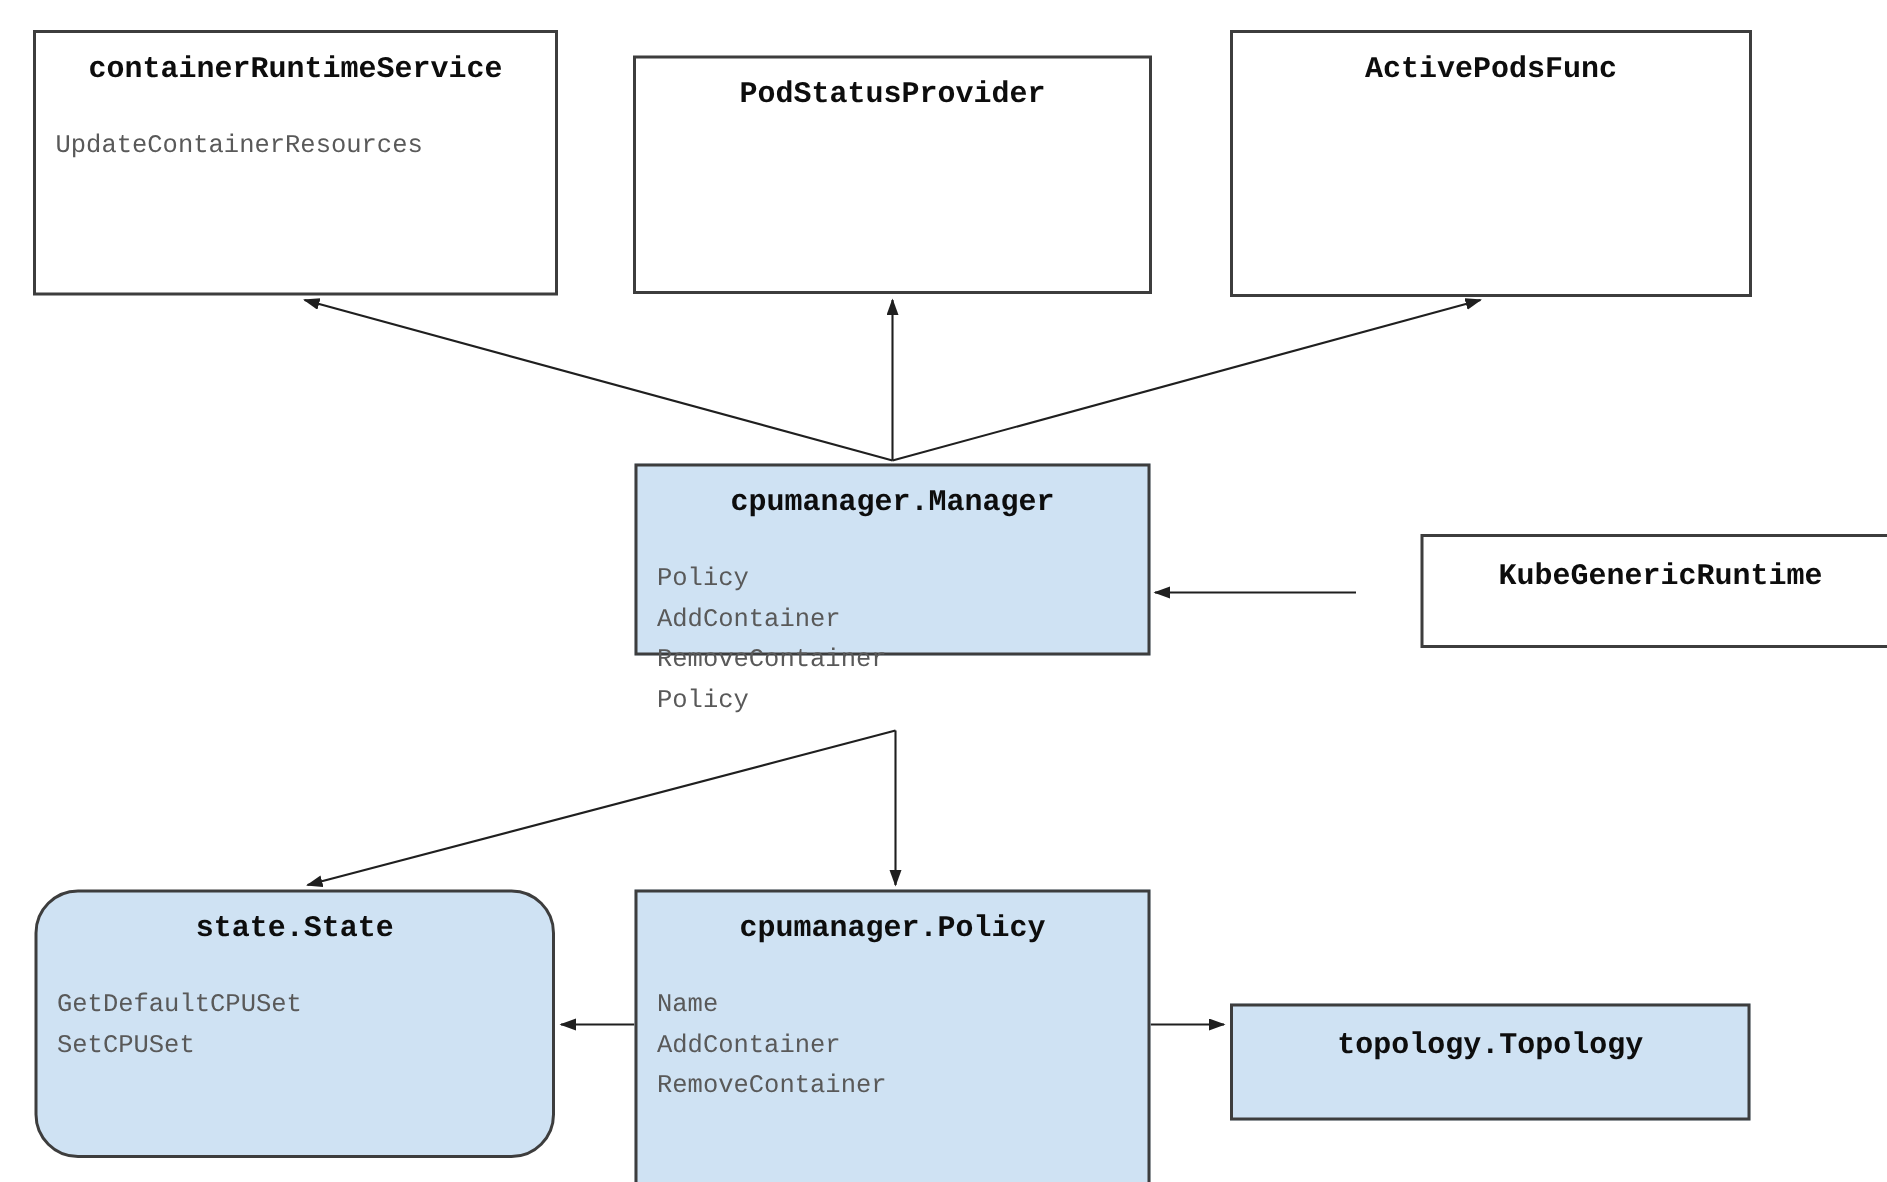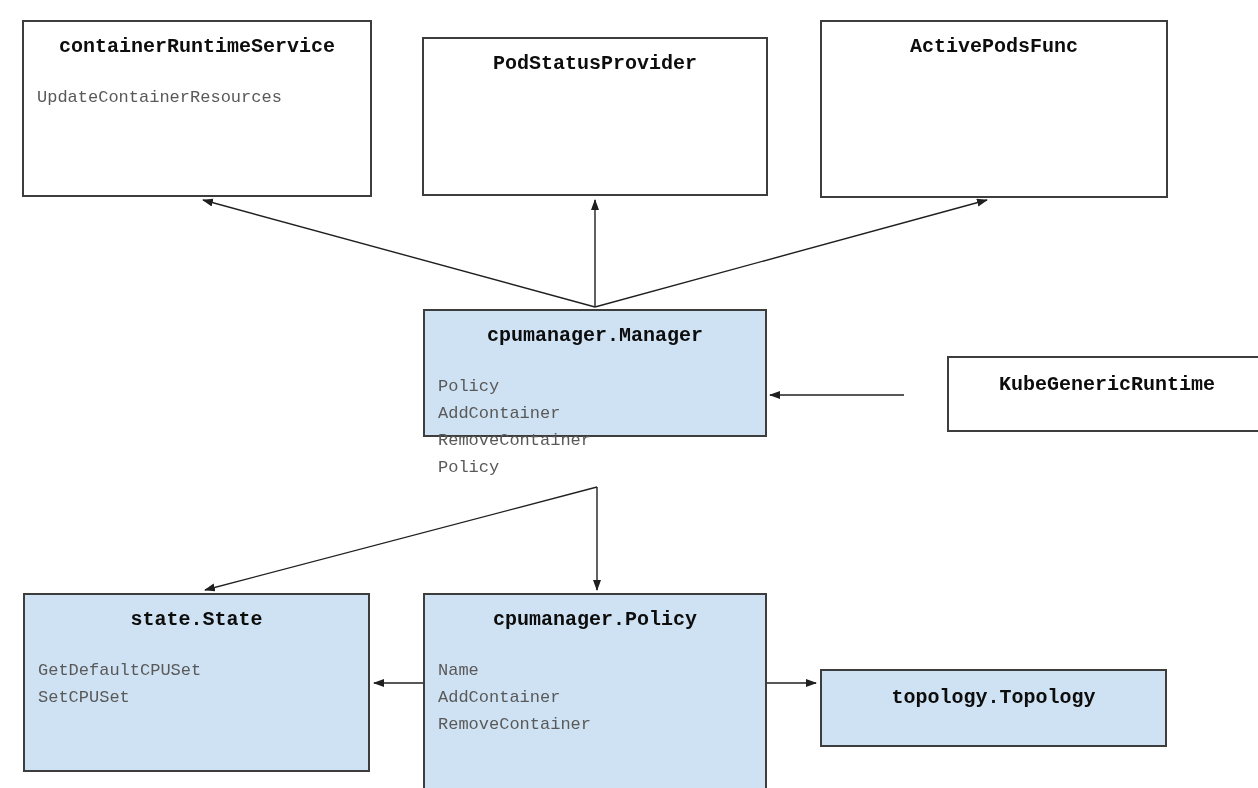--- a/index.html
+++ b/index.html
@@ -96,21 +96,21 @@
       <div>AddContainer</div>
       <div>RemoveContainer</div>
       <div>Policy</div>
     </div>
   </div>
 
   <div class="box box--plain box--short" style="left:947px; top:356px; width:320px; height:76px;">
     <div class="box-title">KubeGenericRuntime</div>
   </div>
 
-  <div class="box box--blue" style="left:23px; top:593px; width:347px; height:179px;">
+  <div class="box box--blue" style="left:23px; top:593px; width:347px; height:179px;border-radius:29px;">
     <div class="box-title">state.State</div>
     <div class="box-methods">
       <div>GetDefaultCPUSet</div>
       <div>SetCPUSet</div>
     </div>
   </div>
 
   <div class="box box--blue" style="left:423px; top:593px; width:344px; height:220px;">
     <div class="box-title">cpumanager.Policy</div>
     <div class="box-methods">

